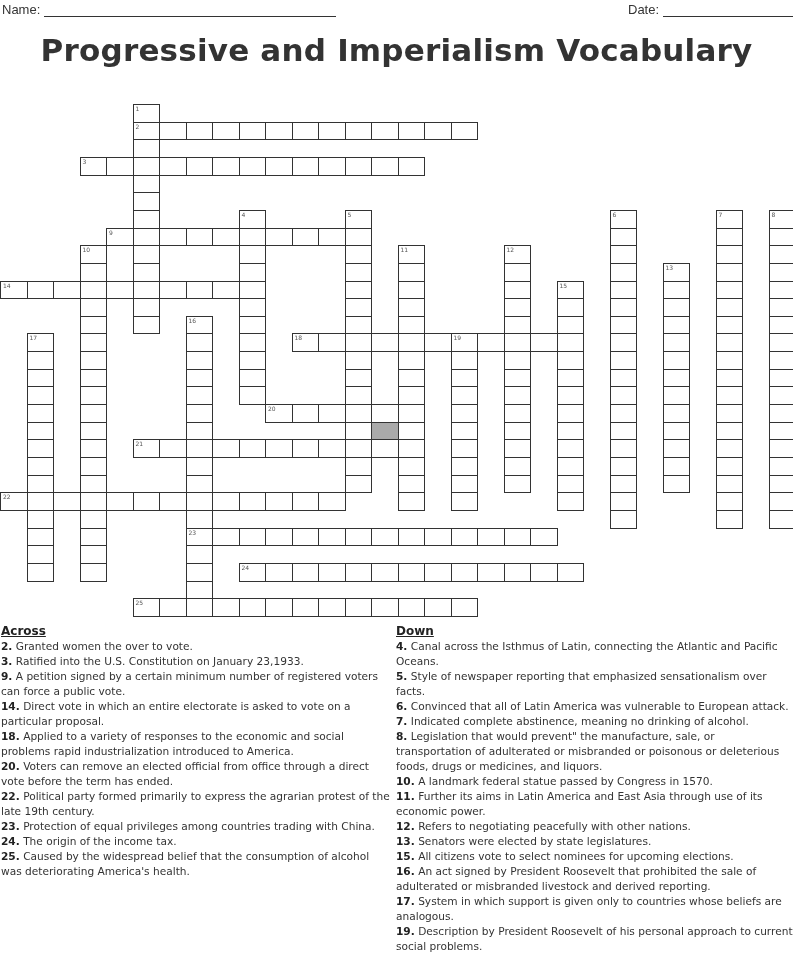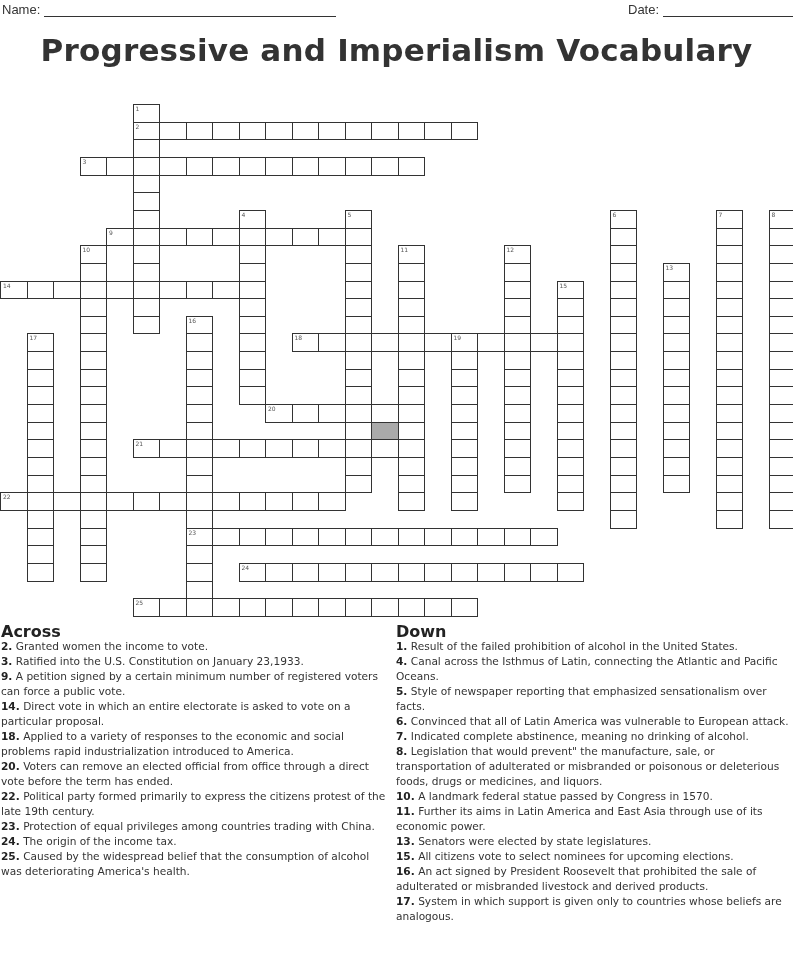--- a/index.html
+++ b/index.html
@@ -10,21 +10,21 @@
   #name-field { left: 2px; }
   #date-field { left: 628px; }
   #title { position: absolute; top: 32px; left: 0; width: 793px; text-align: center; font-family: "DejaVu Sans", sans-serif; font-size: 31px; color: #333; letter-spacing: 0.2px; }
   #grid { position: absolute; left: 0; top: 104px; width: 793px; height: 510px; }
   .cell { position: absolute; width: 27.5px; height: 18.7px; border: 1.6px solid #333; background: #fff; }
   .cell.block { background: #aaa; }
   .cell .num { position: absolute; left: 2px; top: 0px; font-size: 6px; color: #555; line-height: 7px; }
   .clues { position: absolute; top: 624px; font-size: 10.6px; line-height: 15px; color: #333; }
   #across { left: 1px; width: 392px; }
   #down { left: 396px; width: 397px; }
-  .clues h3 { font-size: 16px; font-weight: bold; line-height: 15px; color: #222; }
+  .clues h3 { font-size: 12px; font-weight: bold; line-height: 15px; color: #222; text-decoration: underline; }
   .clue b { color: #222; }
 </style>
 </head>
 <body>
 
 <div class="hdr" id="name-field">
   <span>Name:</span>
   <span class="line" style="width:292px"></span>
 </div>
 <div class="hdr" id="date-field">
@@ -397,42 +397,43 @@
     <div class="cell" style="left: 371px; top: 494.2px;"></div>
     <div class="cell" style="left: 397.5px; top: 494.2px;"></div>
     <div class="cell" style="left: 424px; top: 494.2px;"></div>
     <div class="cell" style="left: 450.5px; top: 494.2px;"></div>
     <div class="cell block" style="left: 371px; top: 317.7px;"></div>
   </div>
 
 <div class="clues" id="across">
   <h3>Across</h3>
   <div id="across-list">
-      <div class="clue"><b>2.</b><span> Granted women the income to vote.</span></div>
+      <div class="clue"><b>2.</b><span> Granted women the over to vote.</span></div>
       <div class="clue"><b>3.</b><span> Ratified into the U.S. Constitution on January 23,1933.</span></div>
       <div class="clue"><b>9.</b><span> A petition signed by a certain minimum number of registered voters can force a public vote.</span></div>
       <div class="clue"><b>14.</b><span> Direct vote in which an entire electorate is asked to vote on a particular proposal.</span></div>
       <div class="clue"><b>18.</b><span> Applied to a variety of responses to the economic and social problems rapid industrialization introduced to America.</span></div>
       <div class="clue"><b>20.</b><span> Voters can remove an elected official from office through a direct vote before the term has ended.</span></div>
-      <div class="clue"><b>22.</b><span> Political party formed primarily to express the citizens protest of the late 19th century.</span></div>
+      <div class="clue"><b>22.</b><span> Political party formed primarily to express the agrarian protest of the late 19th century.</span></div>
       <div class="clue"><b>23.</b><span> Protection of equal privileges among countries trading with China.</span></div>
       <div class="clue"><b>24.</b><span> The origin of the income tax.</span></div>
       <div class="clue"><b>25.</b><span> Caused by the widespread belief that the consumption of alcohol was deteriorating America's health.</span></div>
     </div>
 </div>
 
 <div class="clues" id="down">
   <h3>Down</h3>
   <div id="down-list">
-      <div class="clue"><b>1.</b><span> Result of the failed prohibition of alcohol in the United States.</span></div>
       <div class="clue"><b>4.</b><span> Canal across the Isthmus of Latin, connecting the Atlantic and Pacific Oceans.</span></div>
       <div class="clue"><b>5.</b><span> Style of newspaper reporting that emphasized sensationalism over facts.</span></div>
       <div class="clue"><b>6.</b><span> Convinced that all of Latin America was vulnerable to European attack.</span></div>
       <div class="clue"><b>7.</b><span> Indicated complete abstinence, meaning no drinking of alcohol.</span></div>
       <div class="clue"><b>8.</b><span> Legislation that would prevent" the manufacture, sale, or transportation of adulterated or misbranded or poisonous or deleterious foods, drugs or medicines, and liquors.</span></div>
       <div class="clue"><b>10.</b><span> A landmark federal statue passed by Congress in 1570.</span></div>
       <div class="clue"><b>11.</b><span> Further its aims in Latin America and East Asia through use of its economic power.</span></div>
+      <div class="clue"><b>12.</b><span> Refers to negotiating peacefully with other nations.</span></div>
       <div class="clue"><b>13.</b><span> Senators were elected by state legislatures.</span></div>
       <div class="clue"><b>15.</b><span> All citizens vote to select nominees for upcoming elections.</span></div>
-      <div class="clue"><b>16.</b><span> An act signed by President Roosevelt that prohibited the sale of adulterated or misbranded livestock and derived products.</span></div>
+      <div class="clue"><b>16.</b><span> An act signed by President Roosevelt that prohibited the sale of adulterated or misbranded livestock and derived reporting.</span></div>
       <div class="clue"><b>17.</b><span> System in which support is given only to countries whose beliefs are analogous.</span></div>
+      <div class="clue"><b>19.</b><span> Description by President Roosevelt of his personal approach to current social problems.</span></div>
     </div>
 </div>
 
 </body></html>

